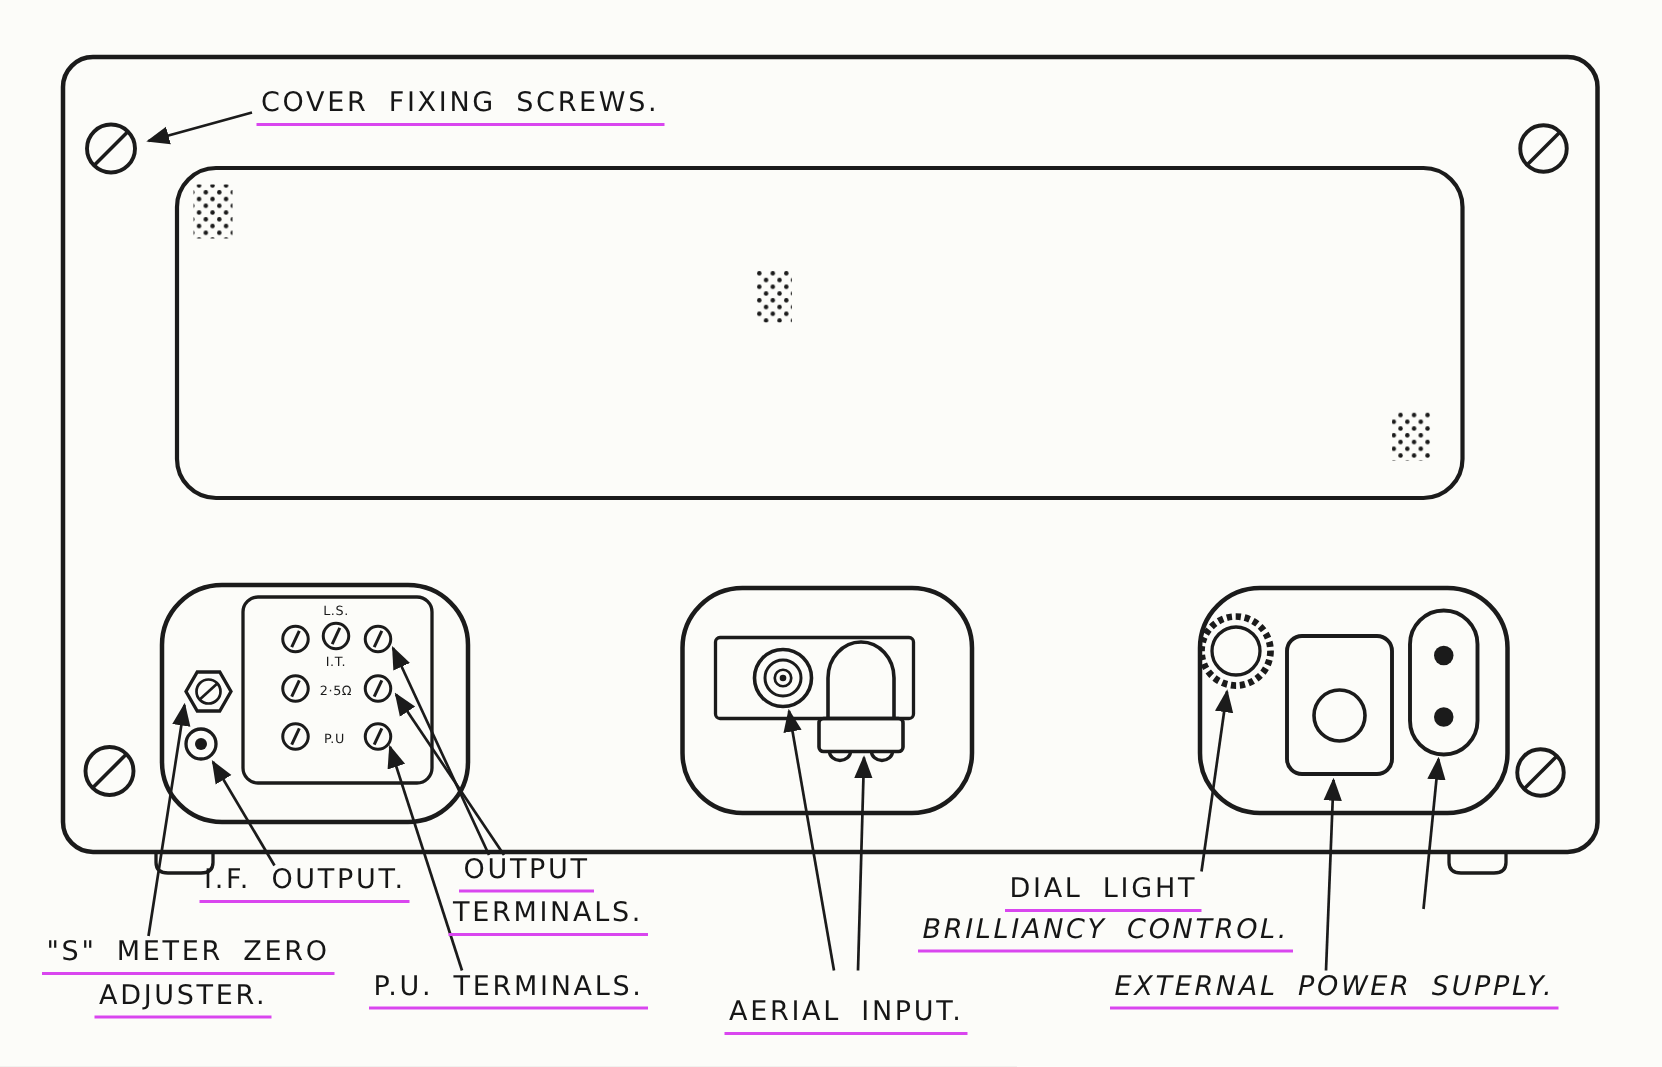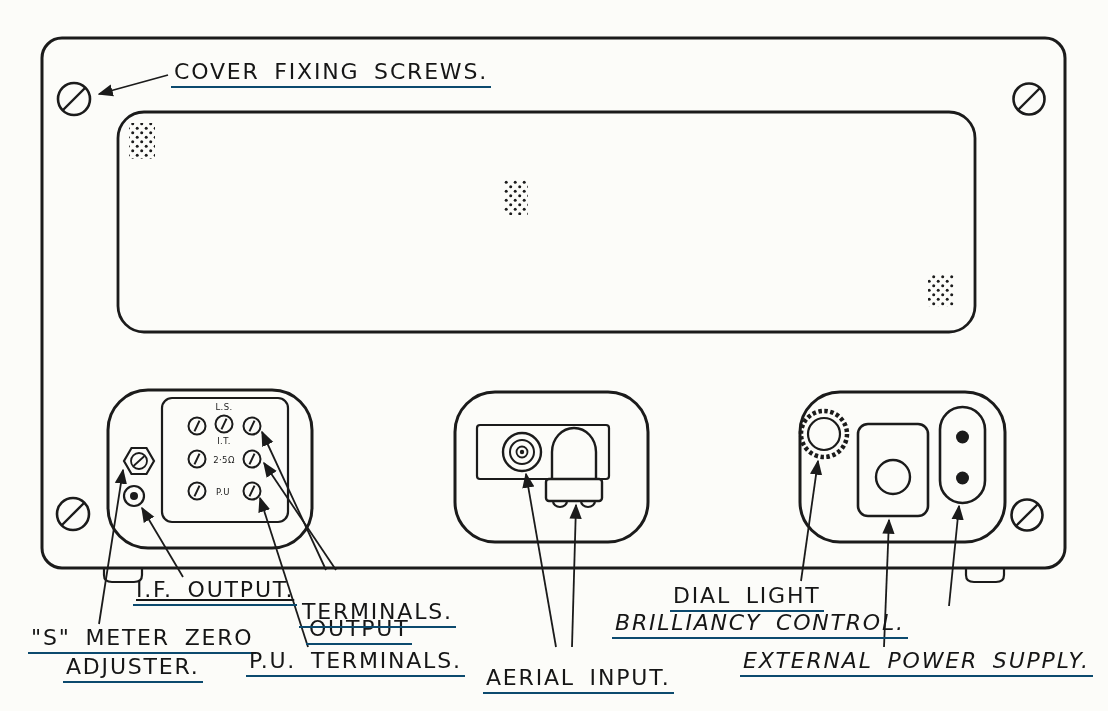--- a/index.html
+++ b/index.html
@@ -6,22 +6,22 @@
   html,body { margin:0; padding:0; background:#e9e9e6; }
   .page {
     position:relative; width:1108px; height:711px; margin:0 auto;
     background:#fcfcf9; overflow:hidden;
     font-family:"DejaVu Sans", sans-serif; color:#161616;
   }
   .art { position:absolute; left:0; top:0; }
   .ink { stroke:#1b1b1b; fill:none; }
   .lbl {
     position:absolute; white-space:nowrap;
-    font-size:22px; letter-spacing:1.8px; word-spacing:6px; line-height:1.05;
-    border-bottom:2px solid #0c4a6e; padding:0 3px 3px 3px;
+    font-size:18px; letter-spacing:1.8px; word-spacing:6px; line-height:1.05;
+    border-bottom:2px solid #d946ef; padding:0 3px 3px 3px;
   }
   .tiny {
     font-family:"DejaVu Sans", sans-serif; font-size:8.5px;
     fill:#1b1b1b; text-anchor:middle; letter-spacing:0.4px;
   }
 </style>
 </head>
 <body>
 
 <div class="page">
@@ -148,23 +148,23 @@
       <line x1="556" y1="647" x2="526" y2="474" marker-end="url(#arrow)"></line>
       <line x1="572" y1="647" x2="576" y2="505" marker-end="url(#arrow)"></line>
       <line x1="801" y1="581" x2="818" y2="461" marker-end="url(#arrow)"></line>
       <line x1="884" y1="647" x2="889" y2="520" marker-end="url(#arrow)"></line>
       <line x1="949" y1="606" x2="959" y2="506" marker-end="url(#arrow)"></line>
     </g>
   </svg>
 
   <div class="lbl" style="left:171px; top:60px;">COVER FIXING SCREWS.</div>
 
-  <div class="lbl" style="left:133px; top:578px;text-decoration:underline;">I.F. OUTPUT.</div>
+  <div class="lbl" style="left:133px; top:578px;">I.F. OUTPUT.</div>
 
-  <div class="lbl" style="left:306px; top:571px;margin-top:46px;">OUTPUT</div>
+  <div class="lbl" style="left:306px; top:571px;">OUTPUT</div>
   <div class="lbl" style="left:299px; top:600px;">TERMINALS.</div>
 
   <div class="lbl" style="left:28px; top:626px;">"S" METER ZERO</div>
   <div class="lbl" style="left:47px; top:655px;margin-left:16px;">ADJUSTER.</div>
 
   <div class="lbl" style="left:246px; top:649px;">P.U. TERMINALS.</div>
 
   <div class="lbl" style="left:483px; top:666px;">AERIAL INPUT.</div>
 
   <div class="lbl" style="left:670px; top:584px;text-align:center;">DIAL LIGHT</div>

